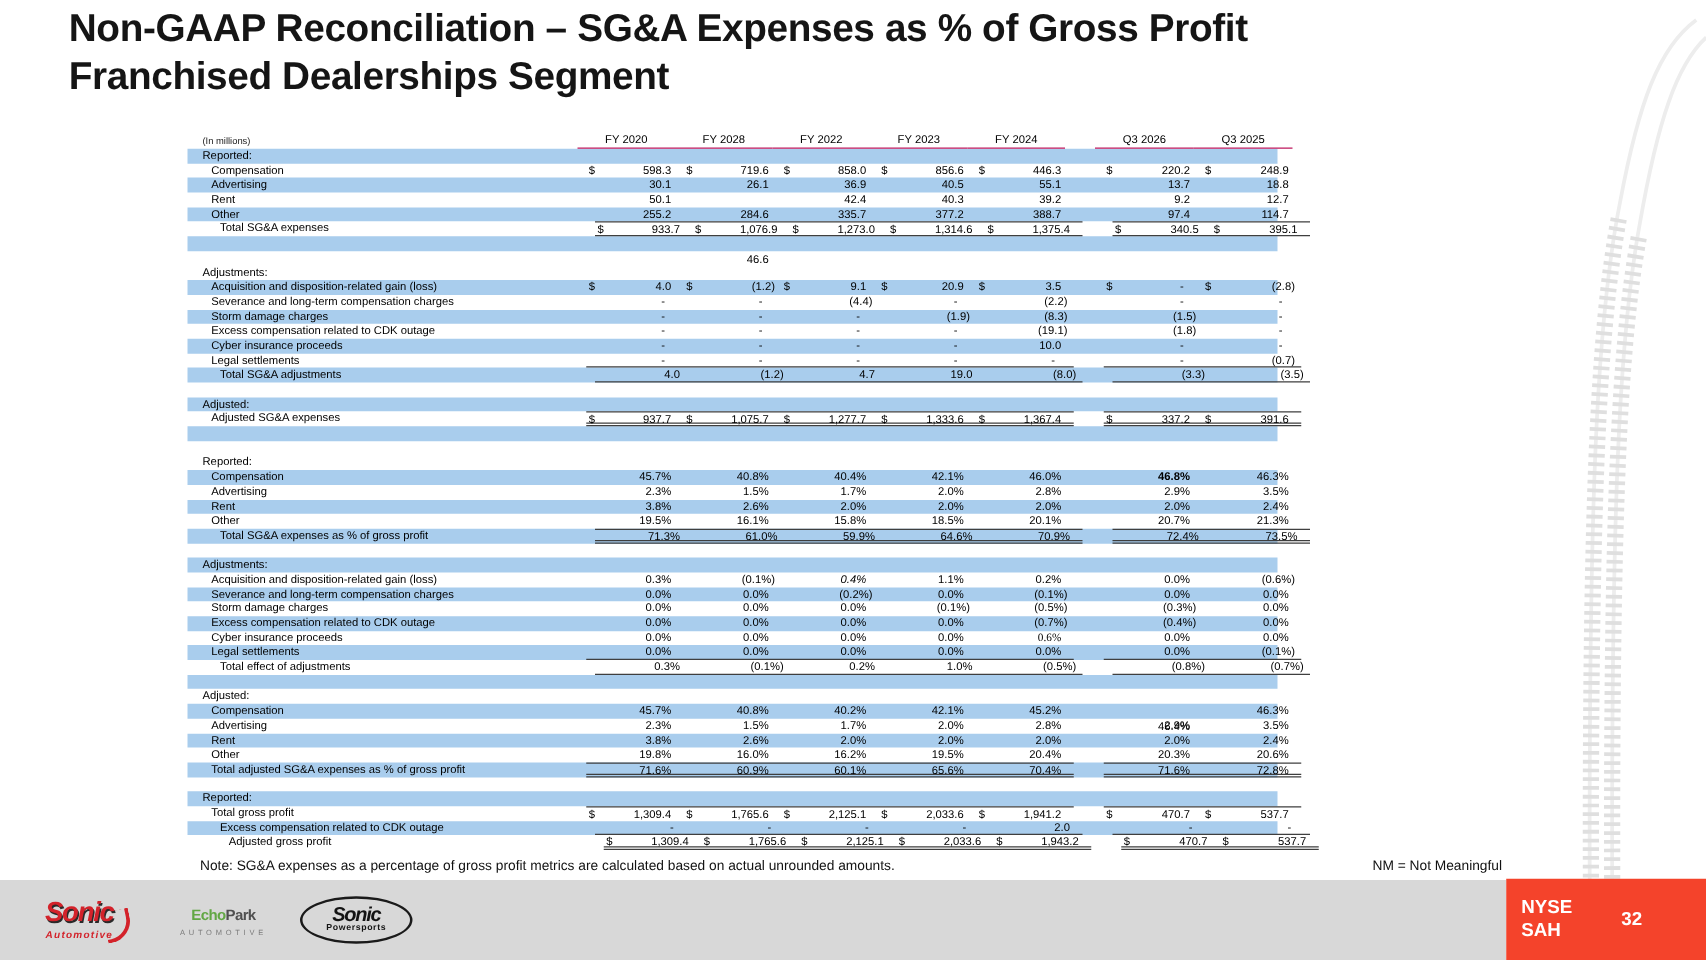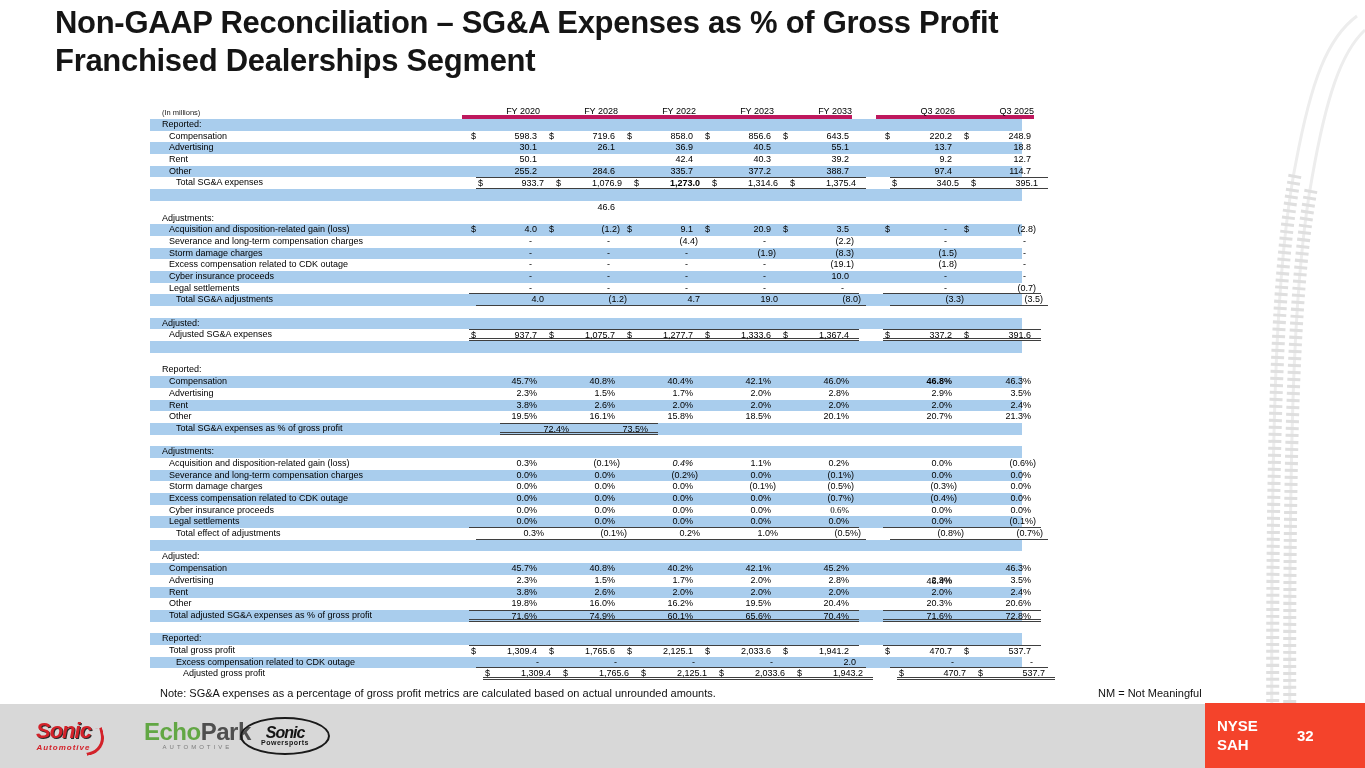--- a/index.html
+++ b/index.html
@@ -14,21 +14,21 @@
   .trow.blue{background:#a9cded;}
   .hrow{display:flex;height:17px;line-height:17px;}
   .lblcol{width:300px;flex:0 0 300px;white-space:nowrap;overflow:hidden;}
   .grp1{width:390px;flex:0 0 390px;display:flex;box-sizing:border-box;}
   .grp2{width:158px;flex:0 0 158px;display:flex;box-sizing:border-box;}
   .cgap{width:24px;flex:0 0 24px;}
   .cell{width:78px;flex:0 0 78px;position:relative;box-sizing:border-box;}
   .grp2 .cell{width:79px;flex:0 0 79px;}
   .val{display:block;text-align:right;}
   .dsign{position:absolute;left:2px;top:0;}
-  .hc{text-align:right;border-bottom:4px solid #be185d;align-self:flex-end;height:15px;line-height:15px;}
+  .hc{text-align:center;border-bottom:1px solid #be185d;align-self:flex-end;height:15px;line-height:15px;}
   .units{font-size:7.5px;color:#222;align-self:flex-end;height:15px;line-height:17px;padding-left:12px;}
   .bt{border-top:1px solid #3f3f3f;}
   .bbs{border-bottom:1px solid #3f3f3f;}
   .bbd{border-bottom:3px double #3f3f3f;}
   
   .note{position:absolute;left:160px;top:687px;font-size:11px;color:#111;z-index:2;}
   .nm{position:absolute;left:1098px;top:687px;font-size:11px;color:#111;z-index:2;}
   
   .footerbar{position:absolute;left:0;top:704px;width:1205px;height:64px;background:#d8d8d8;z-index:3;}
   .badge{position:absolute;left:1205px;top:703px;width:160px;height:65px;background:#f4432b;z-index:4;
@@ -37,21 +37,21 @@
   .pageno{color:#fff;font-weight:bold;font-size:15px;}
   
   .logo{position:absolute;top:0;height:64px;display:flex;flex-direction:column;justify-content:center;}
   .sonicauto{left:36px;align-items:center;}
   .sonic-word{font-style:italic;font-weight:bold;font-size:22px;color:#d3222a;
               text-shadow:1px 1px 0 #2a2a2a;line-height:20px;letter-spacing:-1px;}
   .sonic-sub{font-style:italic;font-weight:bold;font-size:8px;color:#d3222a;letter-spacing:1px;margin-top:1px;}
   .swoosh{position:absolute;right:-14px;top:8px;width:18px;height:22px;border:3px solid #d3222a;
           border-left:none;border-top:none;border-radius:0 0 18px 0;transform:rotate(-12deg);}
   .echopark{left:144px;align-items:center;}
-  .echo-word{font-size:24px;font-weight:bold;line-height:18px;letter-spacing:-0.5px;text-align:right;}
+  .echo-word{font-size:12px;font-weight:bold;line-height:18px;letter-spacing:-0.5px;text-align:right;}
   .echo-green{color:#62a744;}
   .echo-dark{color:#4f4f4f;}
   .echo-sub{font-size:6px;letter-spacing:3px;color:#7b7b7b;margin-top:3px;}
   .powersports{left:240px;}
   .ps-oval{border:2.5px solid #1a1a1a;border-radius:50%;width:86px;height:34px;
            display:flex;flex-direction:column;align-items:center;justify-content:center;background:transparent;}
   .ps-word{font-style:italic;font-weight:bold;font-size:16px;color:#141414;line-height:13px;letter-spacing:-1px;}
   .ps-sub{font-weight:bold;font-size:7px;color:#141414;letter-spacing:0.5px;}
 </style>
 </head>
@@ -70,21 +70,21 @@
 </h1>
 
 <div class="tbl" id="tbl">
     <div class="hrow">
       <div class="lblcol units">(In millions)</div>
       <div class="grp1">
         <div class="cell hc">FY 2020</div>
         <div class="cell hc">FY 2028</div>
         <div class="cell hc">FY 2022</div>
         <div class="cell hc">FY 2023</div>
-        <div class="cell hc">FY 2033</div>
+        <div class="cell hc">FY 2024</div>
       </div>
       <div class="cgap"></div>
       <div class="grp2">
         <div class="cell hc">Q3 2026</div>
         <div class="cell hc">Q3 2025</div>
       </div>
     </div>
     <div class="trow blue">
       <div class="lblcol" style="padding-left: 12px;">Reported:</div>
       <div class="grp1"></div>
@@ -105,21 +105,21 @@
         <div class="cell">
           <span class="dsign">$</span>
           <span class="val" style="padding-right: 10px;">858.0</span>
         </div>
         <div class="cell">
           <span class="dsign">$</span>
           <span class="val" style="padding-right: 10px;">856.6</span>
         </div>
         <div class="cell">
           <span class="dsign">$</span>
-          <span class="val" style="padding-right: 10px;">643.5</span>
+          <span class="val" style="padding-right: 10px;">446.3</span>
         </div>
       </div>
       <div class="cgap"></div>
       <div class="grp2">
         <div class="cell">
           <span class="dsign">$</span>
           <span class="val" style="padding-right: 10px;">220.2</span>
         </div>
         <div class="cell">
           <span class="dsign">$</span>
@@ -220,21 +220,21 @@
         <div class="cell">
           <span class="dsign">$</span>
           <span class="val" style="padding-right: 10px;">933.7</span>
         </div>
         <div class="cell">
           <span class="dsign">$</span>
           <span class="val" style="padding-right: 10px;">1,076.9</span>
         </div>
         <div class="cell">
           <span class="dsign">$</span>
-          <span class="val" style="padding-right: 10px; font-weight: bold;">1,273.0</span>
+          <span class="val" style="padding-right: 10px;">1,273.0</span>
         </div>
         <div class="cell">
           <span class="dsign">$</span>
           <span class="val" style="padding-right: 10px;">1,314.6</span>
         </div>
         <div class="cell">
           <span class="dsign">$</span>
           <span class="val" style="padding-right: 10px;">1,375.4</span>
         </div>
       </div>
@@ -655,20 +655,37 @@
         <div class="cell">
           <span class="val" style="padding-right: 10px;">20.7%</span>
         </div>
         <div class="cell">
           <span class="val" style="padding-right: 10px;">21.3%</span>
         </div>
       </div>
     </div>
     <div class="trow blue">
       <div class="lblcol" style="padding-left: 26px;">Total SG&amp;A expenses as % of gross profit</div>
+      <div class="grp1 bt bbd">
+        <div class="cell">
+          <span class="val" style="padding-right: 10px;">71.3%</span>
+        </div>
+        <div class="cell">
+          <span class="val" style="padding-right: 10px;">61.0%</span>
+        </div>
+        <div class="cell">
+          <span class="val" style="padding-right: 10px;">59.9%</span>
+        </div>
+        <div class="cell">
+          <span class="val" style="padding-right: 10px;">64.6%</span>
+        </div>
+        <div class="cell">
+          <span class="val" style="padding-right: 10px;">70.9%</span>
+        </div>
+      </div>
       <div class="cgap"></div>
       <div class="grp2 bt bbd">
         <div class="cell">
           <span class="val" style="padding-right: 10px;">72.4%</span>
         </div>
         <div class="cell">
           <span class="val" style="padding-right: 10px;">73.5%</span>
         </div>
       </div>
     </div>
@@ -1015,21 +1032,21 @@
         </div>
       </div>
     </div>
     <div class="trow blue">
       <div class="lblcol" style="padding-left: 19px;">Total adjusted SG&amp;A expenses as % of gross profit</div>
       <div class="grp1 bt bbd">
         <div class="cell">
           <span class="val" style="padding-right: 10px;">71.6%</span>
         </div>
         <div class="cell">
-          <span class="val" style="padding-right: 10px;">74.9%</span>
+          <span class="val" style="padding-right: 10px;">60.9%</span>
         </div>
         <div class="cell">
           <span class="val" style="padding-right: 10px;">60.1%</span>
         </div>
         <div class="cell">
           <span class="val" style="padding-right: 10px;">65.6%</span>
         </div>
         <div class="cell">
           <span class="val" style="padding-right: 10px;">70.4%</span>
         </div>

